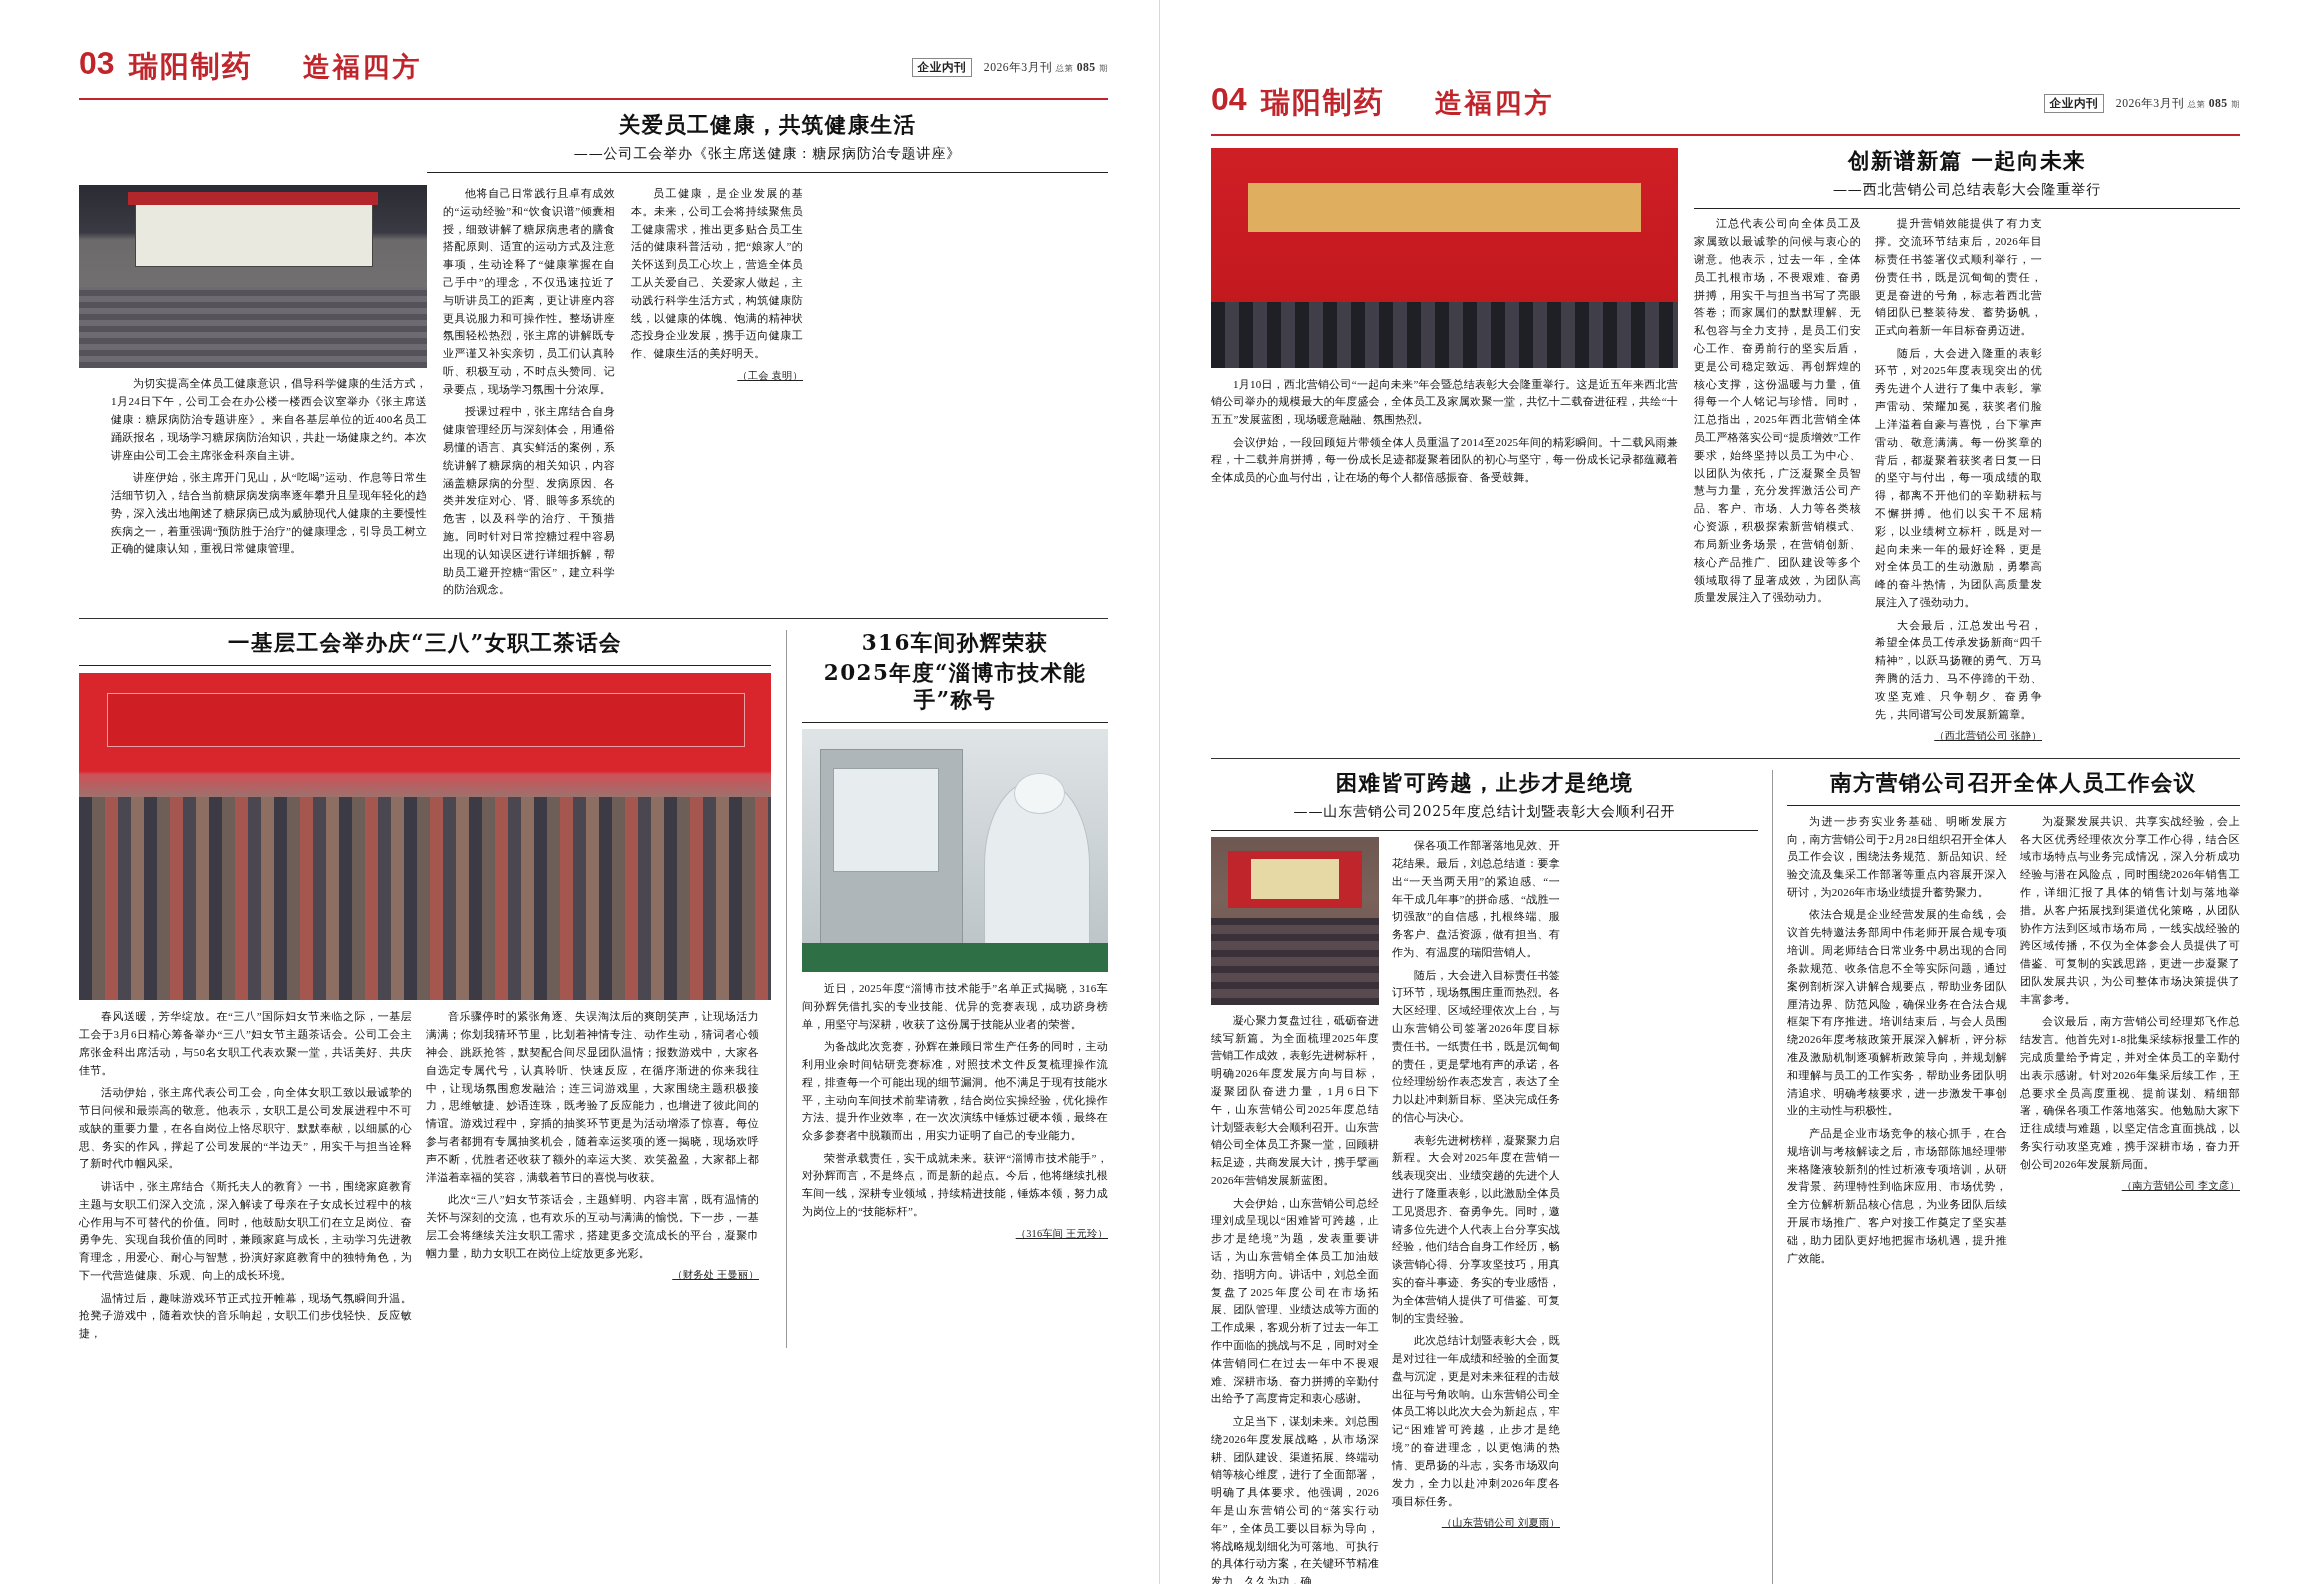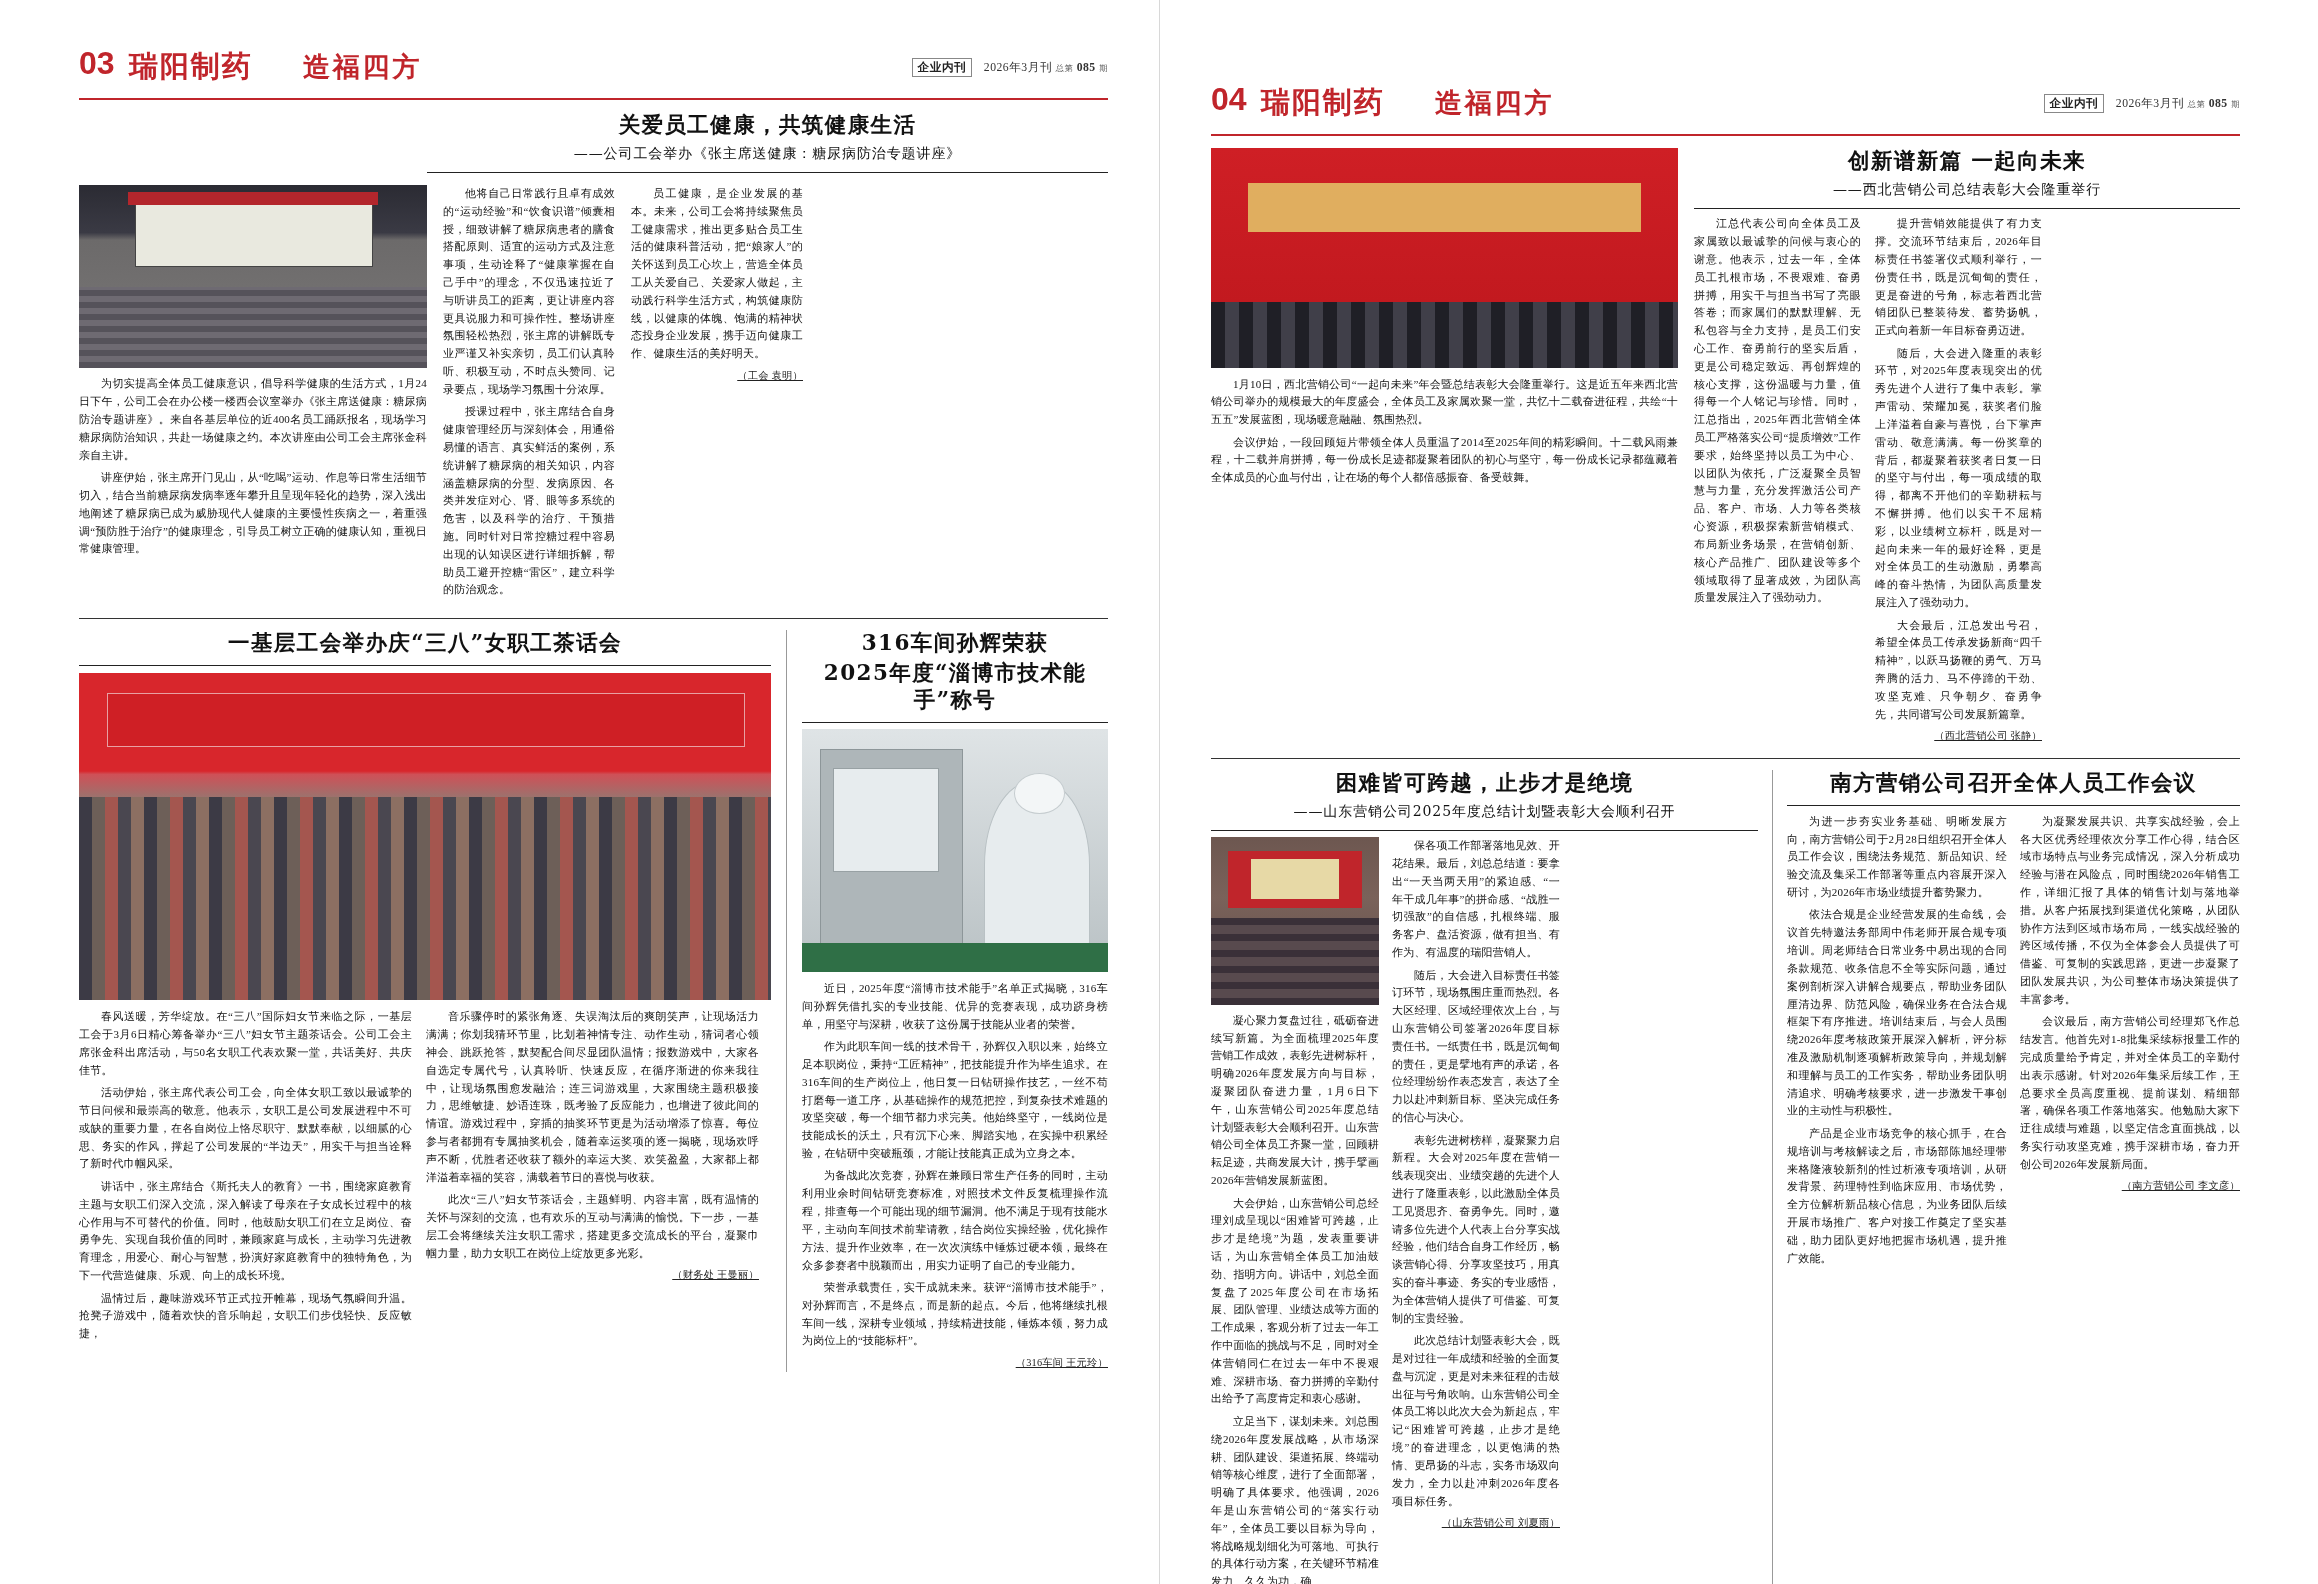--- a/index.html
+++ b/index.html
@@ -166,21 +166,21 @@
           <div class="rule-thin"></div>
         </div>
       </div>
     </div>
 
     <div class="p3-top" style="margin-top:-1.9px;">
       <div class="p3-top-left">
         <div class="photo ph-hall" style="height:183px;">
           <div class="ph-banner"></div>
         </div>
-        <div class="body-col" style="margin-top:7.5px;">
+        <div class="body-col" style="margin-top:7.5px;margin-left:32px;">
           <p>为切实提高全体员工健康意识，倡导科学健康的生活方式，1月24日下午，公司工会在办公楼一楼西会议室举办《张主席送健康：糖尿病防治专题讲座》。来自各基层单位的近400名员工踊跃报名，现场学习糖尿病防治知识，共赴一场健康之约。本次讲座由公司工会主席张金科亲自主讲。</p>
           <p>讲座伊始，张主席开门见山，从“吃喝”运动、作息等日常生活细节切入，结合当前糖尿病发病率逐年攀升且呈现年轻化的趋势，深入浅出地阐述了糖尿病已成为威胁现代人健康的主要慢性疾病之一，着重强调“预防胜于治疗”的健康理念，引导员工树立正确的健康认知，重视日常健康管理。</p>
         </div>
       </div>
       <div class="p3-top-right">
         <div class="p3-cols">
           <div class="c body-col">
             <p>他将自己日常践行且卓有成效的“运动经验”和“饮食识谱”倾囊相授，细致讲解了糖尿病患者的膳食搭配原则、适宜的运动方式及注意事项，生动诠释了“健康掌握在自己手中”的理念，不仅迅速拉近了与听讲员工的距离，更让讲座内容更具说服力和可操作性。整场讲座氛围轻松热烈，张主席的讲解既专业严谨又补实亲切，员工们认真聆听、积极互动，不时点头赞同、记录要点，现场学习氛围十分浓厚。</p>
             <p>授课过程中，张主席结合自身健康管理经历与深刻体会，用通俗易懂的语言、真实鲜活的案例，系统讲解了糖尿病的相关知识，内容涵盖糖尿病的分型、发病原因、各类并发症对心、肾、眼等多系统的危害，以及科学的治疗、干预措施。同时针对日常控糖过程中容易出现的认知误区进行详细拆解，帮助员工避开控糖“雷区”，建立科学的防治观念。</p>
           </div>
@@ -221,21 +221,20 @@
         <div class="rule-thin"></div>
         <div class="photo ph-lab" style="height:243px;">
           <div class="mach"></div>
           <div class="mach2"></div>
           <div class="person"></div>
           <div class="head"></div>
           <div class="floor"></div>
         </div>
         <div class="body-col" style="margin-top:7.5px;">
           <p>近日，2025年度“淄博市技术能手”名单正式揭晓，316车间孙辉凭借扎实的专业技能、优异的竞赛表现，成功跻身榜单，用坚守与深耕，收获了这份属于技能从业者的荣誉。</p>
-          <p>作为此职车间一线的技术骨干，孙辉仅入职以来，始终立足本职岗位，秉持“工匠精神”，把技能提升作为毕生追求。在316车间的生产岗位上，他日复一日钻研操作技艺，一丝不苟打磨每一道工序，从基础操作的规范把控，到复杂技术难题的攻坚突破，每一个细节都力求完美。他始终坚守，一线岗位是技能成长的沃土，只有沉下心来、脚踏实地，在实操中积累经验，在钻研中突破瓶颈，才能让技能真正成为立身之本。</p>
           <p>为备战此次竞赛，孙辉在兼顾日常生产任务的同时，主动利用业余时间钻研竞赛标准，对照技术文件反复梳理操作流程，排查每一个可能出现的细节漏洞。他不满足于现有技能水平，主动向车间技术前辈请教，结合岗位实操经验，优化操作方法、提升作业效率，在一次次演练中锤炼过硬本领，最终在众多参赛者中脱颖而出，用实力证明了自己的专业能力。</p>
           <p>荣誉承载责任，实干成就未来。获评“淄博市技术能手”，对孙辉而言，不是终点，而是新的起点。今后，他将继续扎根车间一线，深耕专业领域，持续精进技能，锤炼本领，努力成为岗位上的“技能标杆”。</p>
           <div class="sign">（316车间 王元玲）</div>
         </div>
       </div>
     </div>
   </div>
 
   <div class="page page-right">
 

